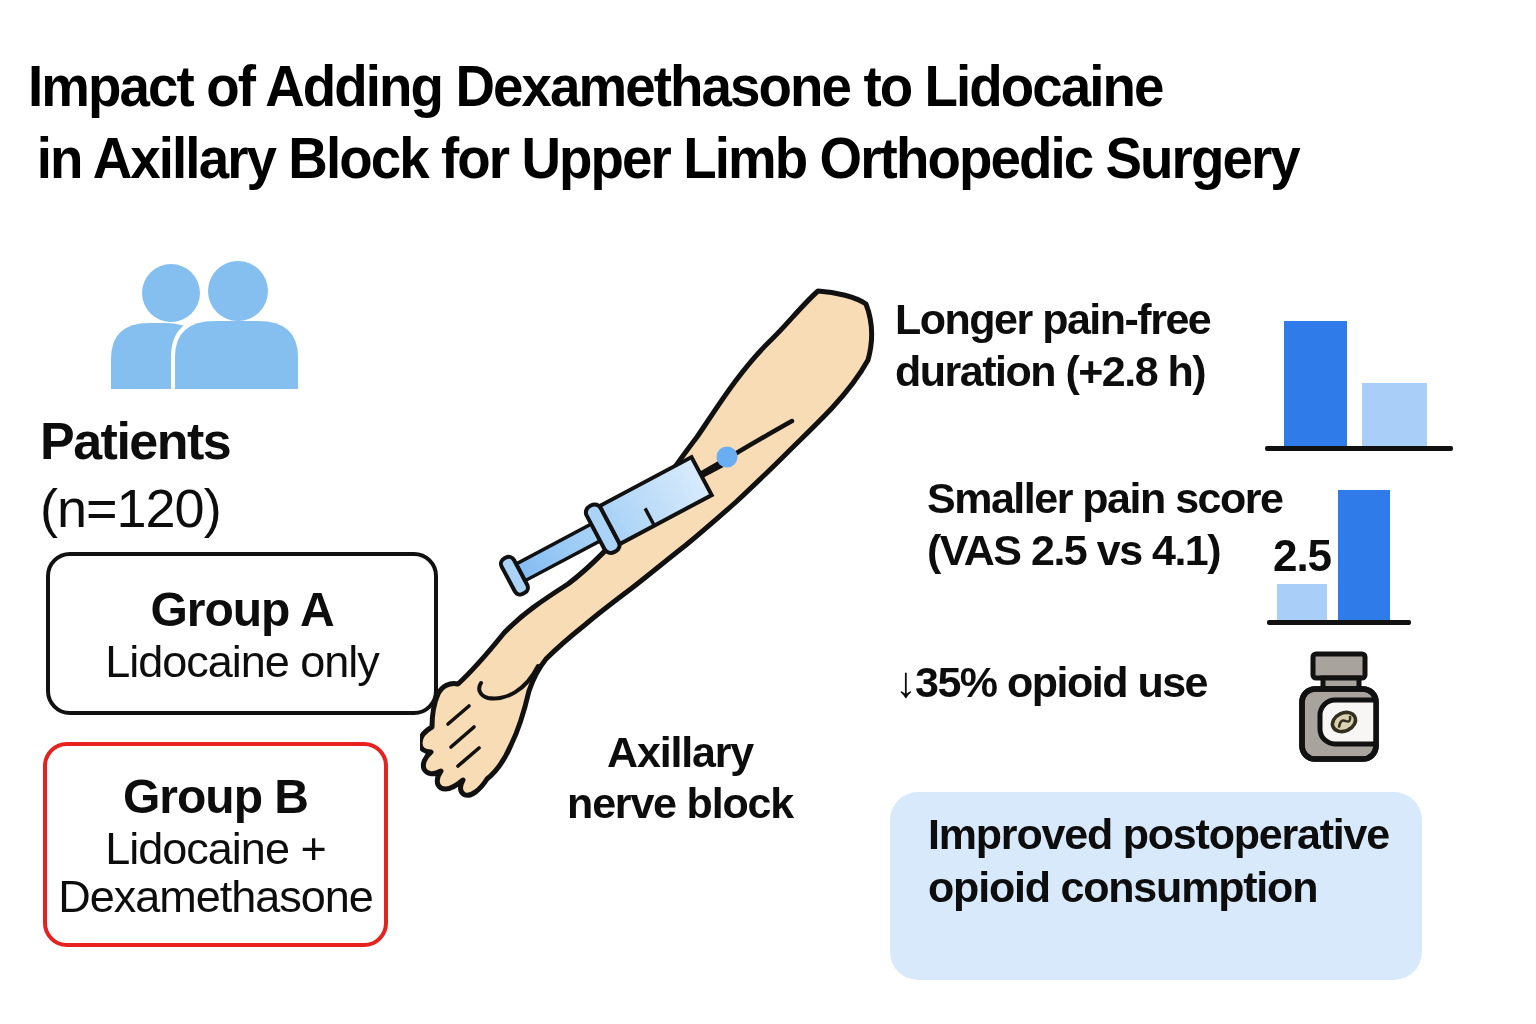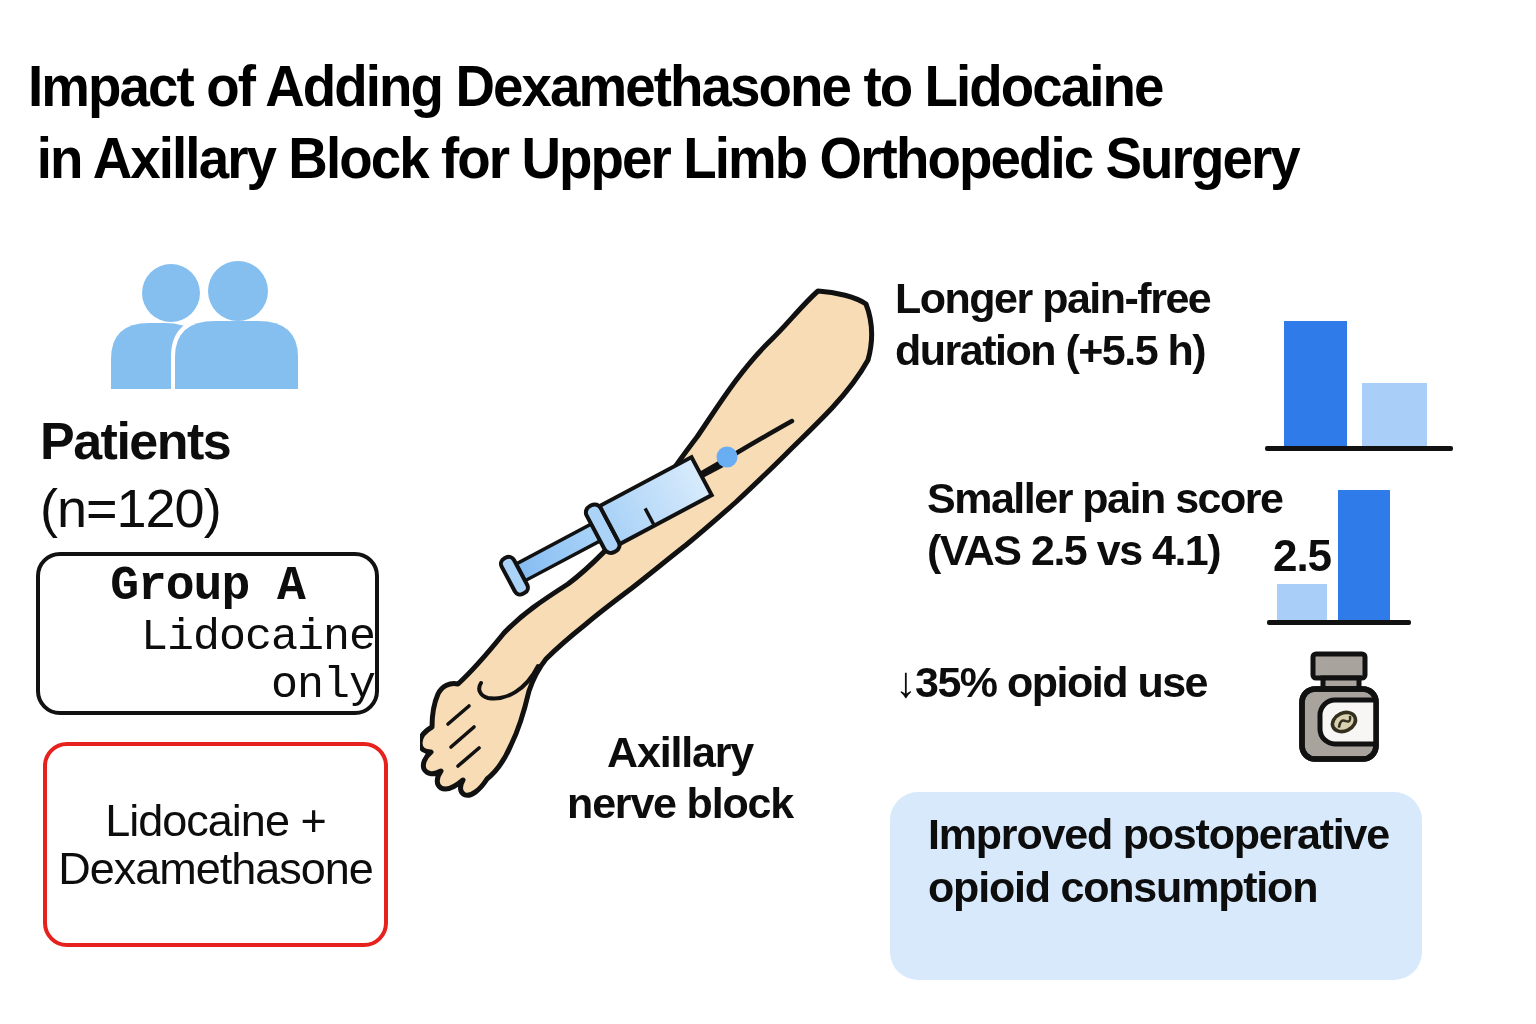--- a/index.html
+++ b/index.html
@@ -17,31 +17,31 @@
   
   .patients-wrap{left:40px;top:257px;width:330px;}
   .patients-icon{display:block;margin:0 auto;}
   .patients-label{font-size:52px;font-weight:700;letter-spacing:-1.5px;margin-top:14px;}
   .patients-count{font-size:54px;font-weight:400;letter-spacing:-1px;margin-top:6px;}
   
   .group-box{
     box-sizing:border-box;border-radius:24px;background:#fff;
     display:flex;flex-direction:column;align-items:center;justify-content:center;text-align:center;
   }
-  .group-a{left:36px;top:552px;width:343px;height:163px;border:4px solid #111;font-family:Liberation Mono, monospace;}
+  .group-a{left:46px;top:552px;width:392px;height:163px;border:4px solid #111;}
   .group-b{left:43px;top:742px;width:345px;height:205px;border:4px solid #E6211E;}
   .group-name{font-size:48px;font-weight:700;letter-spacing:-1px;line-height:56px;}
   .group-line{font-size:45px;font-weight:400;letter-spacing:-1px;line-height:48px;text-align:right;}
   
   .arm-svg{left:420px;top:270px;}
   .axillary-caption{left:540px;top:727px;width:280px;text-align:center;
     font-size:43px;font-weight:700;letter-spacing:-1.2px;line-height:51px;}
   
   .finding-text{font-size:43px;font-weight:700;letter-spacing:-1.5px;line-height:52px;white-space:nowrap;}
-  .f1{left:895px;top:272px;}
+  .f1{left:895px;top:293px;}
   .f2{left:927px;top:472px;}
   .f3{left:895px;top:656px;}
   .bar{position:absolute;}
   .chart-base{position:absolute;background:#111;border-radius:2px;}
   .bar-label{left:1270px;top:531px;width:64px;text-align:center;
     font-size:44px;font-weight:700;letter-spacing:-1px;}
   
   .conclusion-box{
     left:890px;top:792px;width:532px;height:188px;border-radius:28px;
     box-sizing:border-box;padding:16px 20px 0 38px;
@@ -72,20 +72,21 @@
     <div class="patients-label">Patients</div>
     <div class="patients-count">(n=120)</div>
   </div>
 
   <div class="abs group-box group-a">
     <div class="group-name">Group A</div>
     <div class="group-line">Lidocaine only</div>
   </div>
 
   <div class="abs group-box group-b">
+    <div class="group-name">Group B</div>
     <div class="group-line">Lidocaine +</div>
     <div class="group-line">Dexamethasone</div>
   </div>
 
   <svg class="abs arm-svg" width="480" height="540" viewBox="420 270 480 540">
     <defs>
       <linearGradient id="barrelGrad" x1="0" y1="0" x2="1" y2="0">
         <stop offset="0" stop-color="#A9D2F7"></stop>
         <stop offset="1" stop-color="#D8EBFC"></stop>
       </linearGradient>
@@ -147,21 +148,21 @@
     <circle cx="727" cy="457" r="10.5" fill="#69AEF2"></circle>
   </svg>
 
   <div class="abs axillary-caption">
     <div>Axillary</div>
     <div>nerve block</div>
   </div>
 
   <div class="abs finding-text f1">
     <div>Longer pain-free</div>
-    <div>duration (+5.5 h)</div>
+    <div>duration (+2.8 h)</div>
   </div>
 
   <div class="abs bar" style="left:1284px;top:321px;width:63px;height:125px;background:#2E7BE9;"></div>
   <div class="abs bar" style="left:1362px;top:383px;width:65px;height:63px;background:#A9CFF8;"></div>
   <div class="chart-base" style="left:1265px;top:446px;width:188px;height:5px;"></div>
 
   <div class="abs finding-text f2">
     <div>Smaller pain score</div>
     <div>(VAS 2.5 vs 4.1)</div>
   </div>

